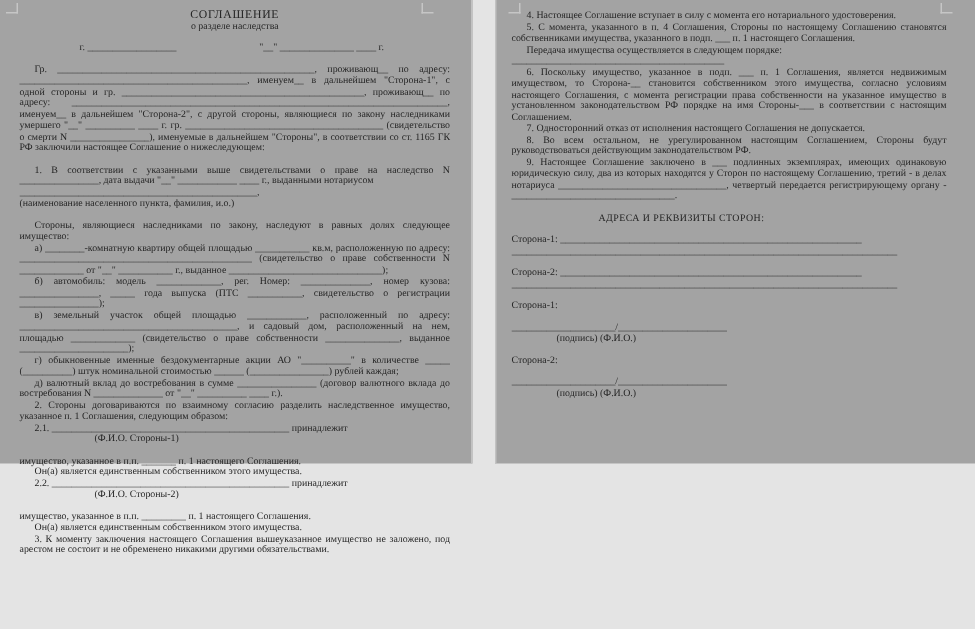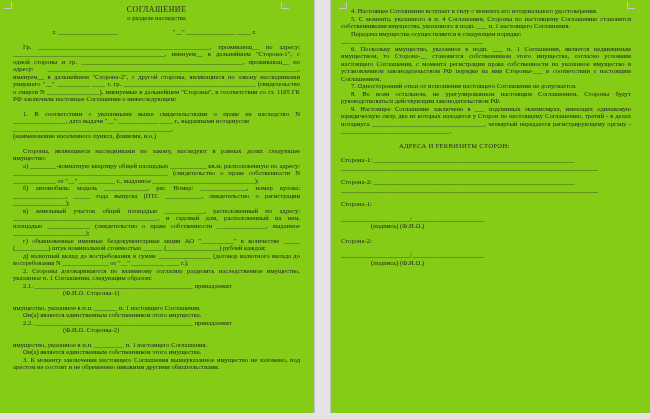--- a/index.html
+++ b/index.html
@@ -2,21 +2,21 @@
 <html><head>
 <meta charset="utf-8">
 <style>
   html,body{margin:0;padding:0;}
   body{
     width:650px;height:419px;position:relative;overflow:hidden;
     background:#e4e4e4;
     font-family:"Liberation Serif", serif;
   }
   .page{
-    position:absolute;top:0;height:413px;background:#84cc16;
+    position:absolute;top:0;height:309px;background:#a3a3a3;
     box-sizing:border-box;color:#252525;
     font-size:6.6px;line-height:7.5px;
     text-align:justify;overflow-wrap:anywhere;
   }
   .page1{left:0;width:315px;padding:6px 14px 0 13px;border-right:1px solid #c2c2c2;}
   .page2{left:330px;width:320px;padding:7px 19px 0 10px;border-left:1px solid #c2c2c2;}
   .page p, .page div{margin:0;}
   .t-title{text-align:center;font-size:7.8px;letter-spacing:.5px;}
   .t-sub{text-align:center;}
   .t-daterow{display:flex;justify-content:space-between;padding:0 44px 0 40px;text-align:left;}

